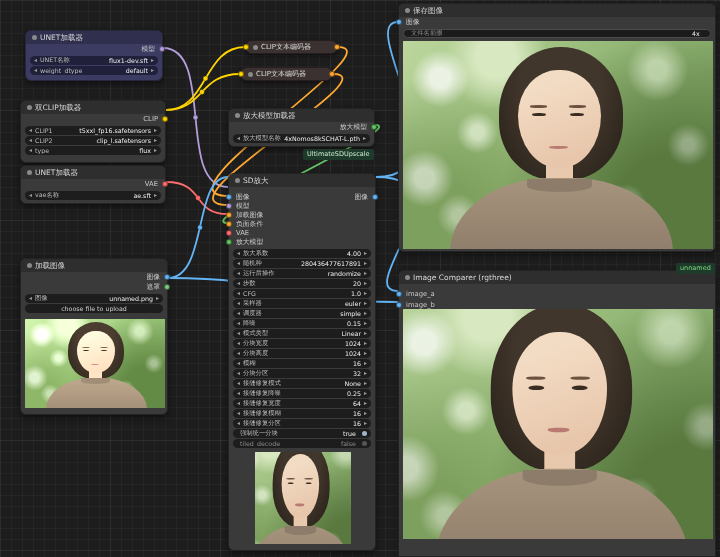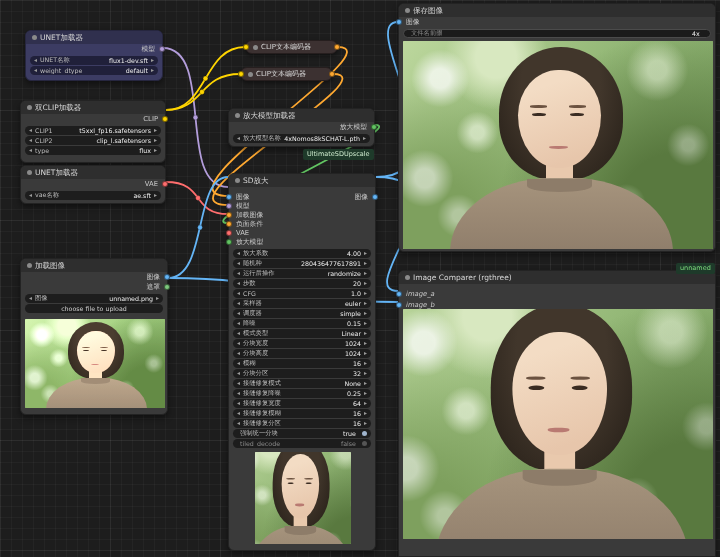--- a/index.html
+++ b/index.html
@@ -487,21 +487,21 @@
 
   <div class="badge bright" style="left:676px;top:263px;">
     <span>unnamed</span>
   </div>
 
   <div class="node" style="left:398px;top:270px;width:318px;height:287px;border-bottom-left-radius:0;border-bottom-right-radius:0;">
     <div class="node-header">
       <span class="cdot"></span>
       <span>Image Comparer (rgthree)</span>
     </div>
-    <div style="padding-top:4px;font-style:italic;">
+    <div style="padding-top:4px;">
       <div class="srow" style="height:11px;">
         <span class="dot l c-image"></span>
         <span>image_a</span>
       </div>
       <div class="srow" style="height:11px;">
         <span class="dot l c-image"></span>
         <span>image_b</span>
       </div>
     </div>
     <div class="photo photo--zoom preview" style="left:4px;top:38px;width:310px;height:230px;">

